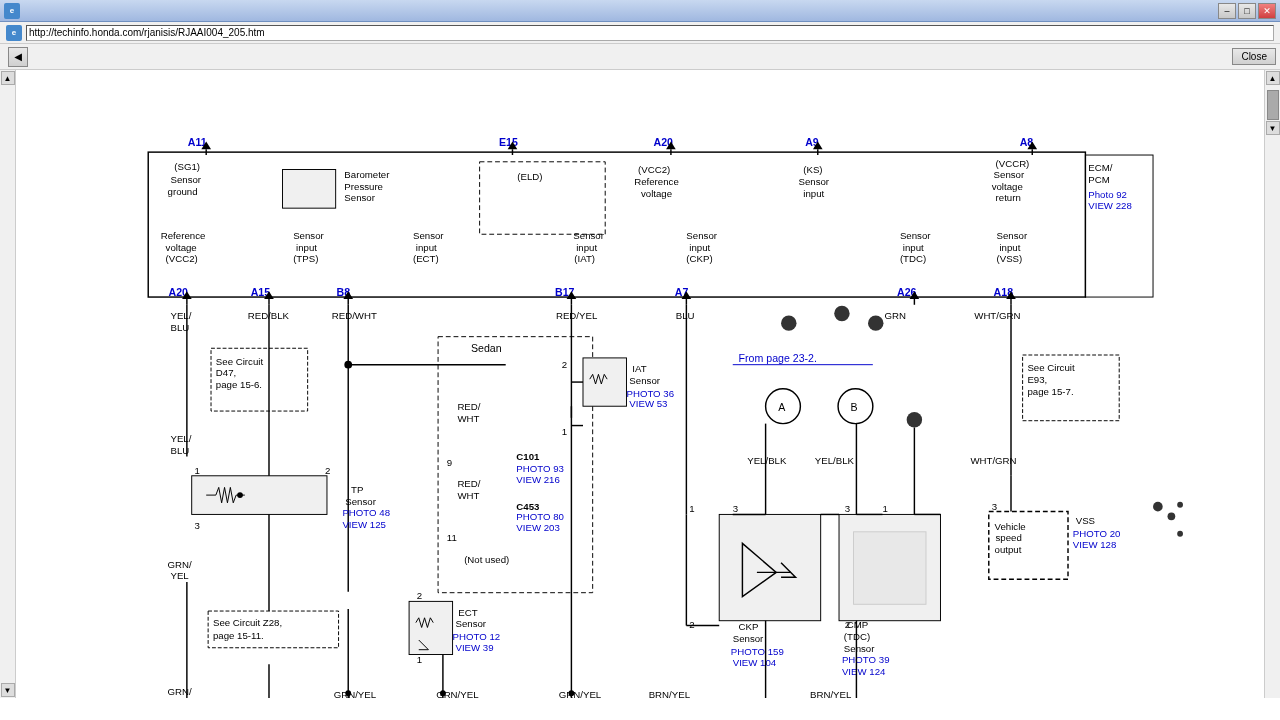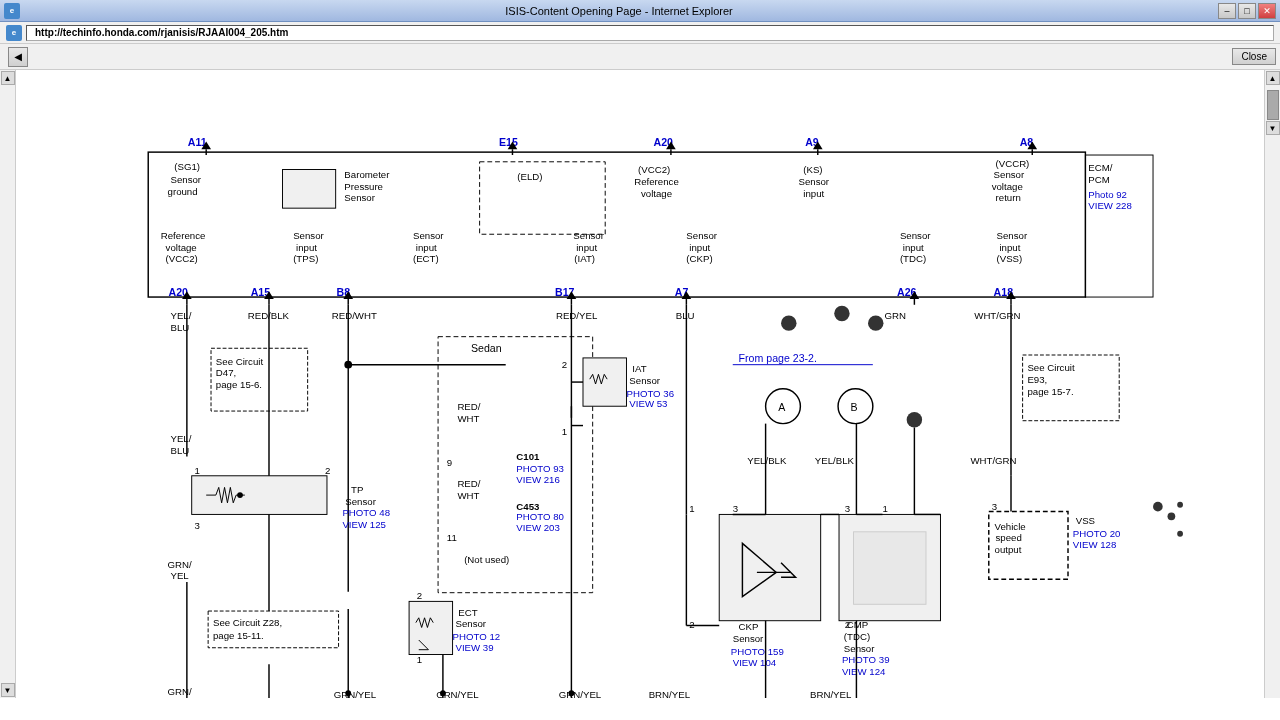--- a/index.html
+++ b/index.html
@@ -35,22 +35,21 @@
       padding: 0 6px;
       border-bottom: 1px solid #ccc;
       gap: 4px;
     }
     .address-input {
       flex: 1;
       height: 16px;
       border: 1px inset #aaa;
       background: #fff;
       font-size: 10px;
-      padding: 0 8px;
-      font-weight: bold;
+      padding: 0 2px;
     }
     .close-btn {
       border: 1px solid #888;
       background: linear-gradient(to bottom, #e8e8e8, #d0d0d0);
       padding: 2px 8px;
       font-size: 10px;
       cursor: pointer;
     }
 
     .scroll-left-btn {
@@ -126,21 +125,20 @@
   </style>
 </head>
 <body>
 
 <div class="title-bar">
   <div style="display:flex;align-items:center;gap:4px;">
     <div style="width:16px;height:16px;background:#4488cc;border-radius:2px;display:flex;align-items:center;justify-content:center;">
       <span style="color:#fff;font-size:8px;font-weight:bold;">e</span>
     </div>
   </div>
-  <div class="title-text">ISIS-Content Opening Page - Internet Explorer</div>
   <div class="win-controls">
     <div class="win-btn">–</div>
     <div class="win-btn">□</div>
     <div class="win-btn close">✕</div>
   </div>
 </div>
 
 <div class="address-bar">
   <div style="width:16px;height:16px;background:#4488cc;border-radius:2px;display:flex;align-items:center;justify-content:center;">
     <span style="color:#fff;font-size:8px;font-weight:bold;">e</span>

